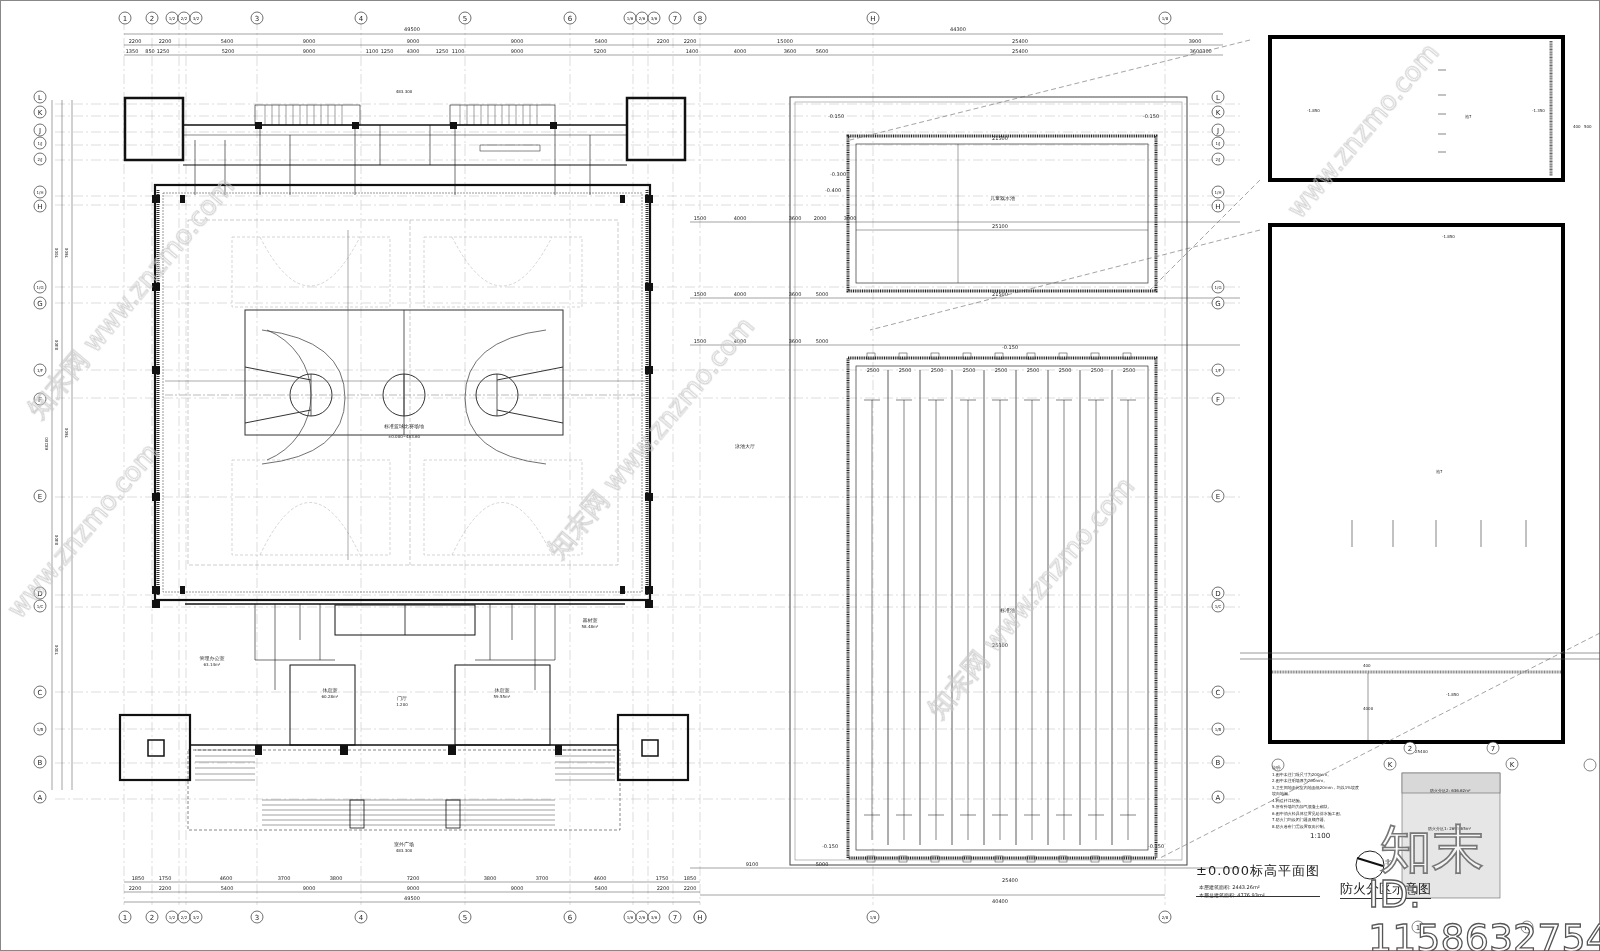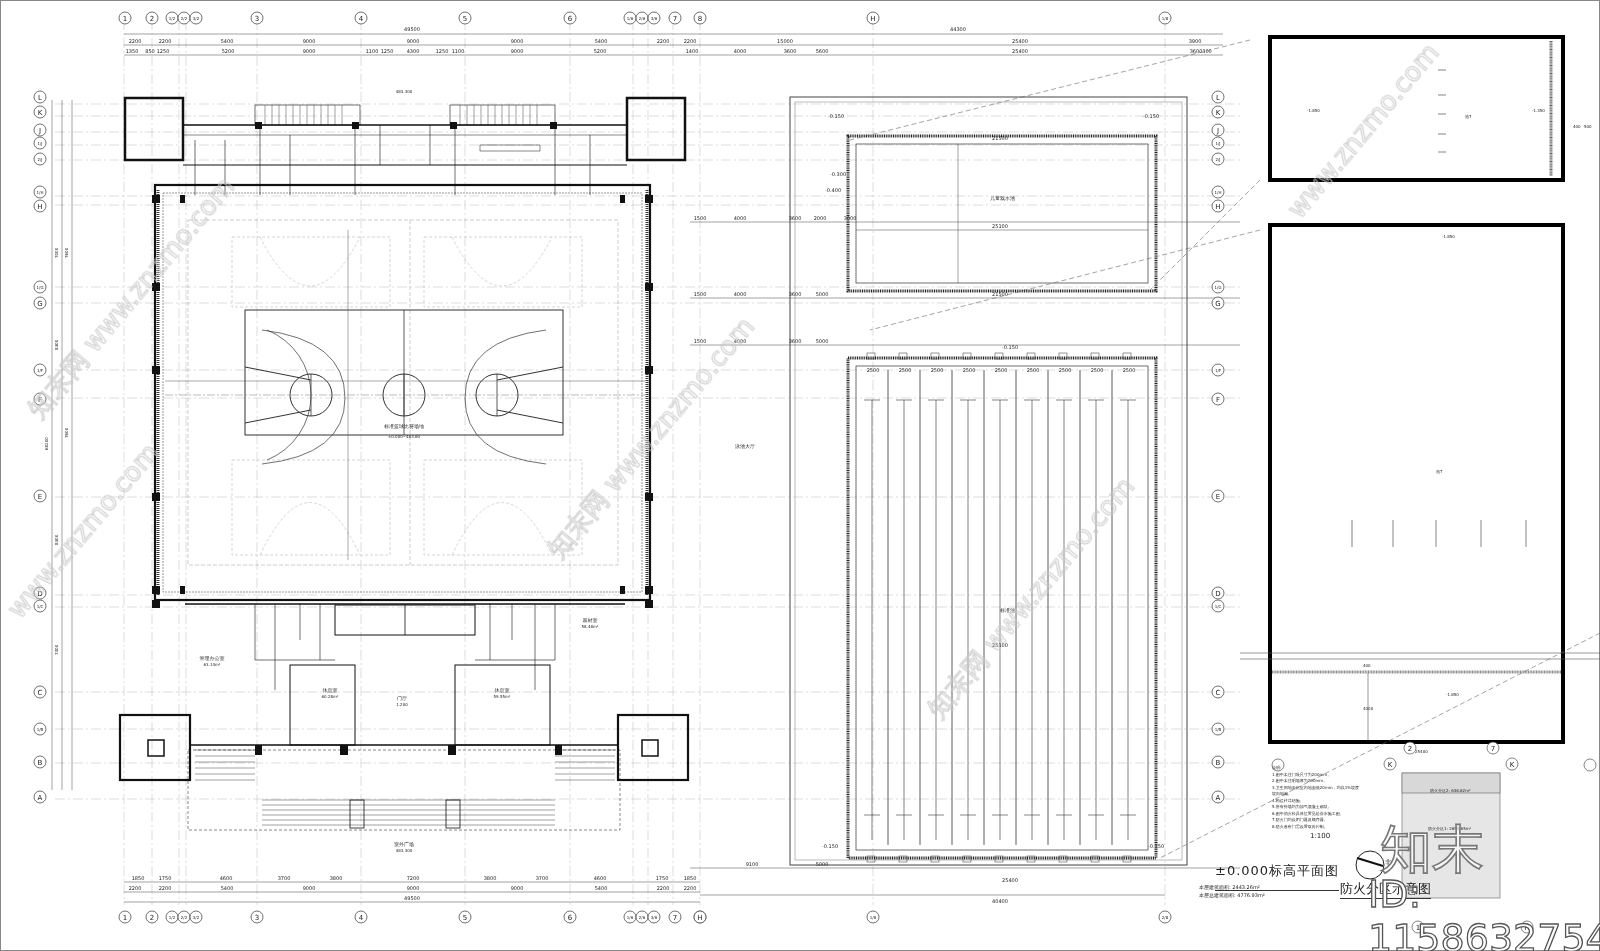--- a/index.html
+++ b/index.html
@@ -4,21 +4,21 @@
 <style>
   html,body{margin:0;padding:0;background:#fff;}
   body{width:1600px;height:951px;position:relative;overflow:hidden;font-family:"DejaVu Sans",sans-serif;color:#222;}
   #canvas{position:absolute;left:0;top:0;width:1600px;height:951px;}
   svg text{font-family:"DejaVu Sans",sans-serif;fill:#222;}
   .t{font-size:5px;}
   .ts{font-size:4px;}
   .ax{font-size:7px;}
   .wm{font-family:"DejaVu Sans",sans-serif;fill:none;stroke:#c8c8c8;stroke-width:1.2;}
   .overlay{position:absolute;}
-  .plan-title{position:absolute;left:1196px;top:862px;font-size:13px;letter-spacing:1px;border-bottom:1.5px solid #333;padding-bottom:10px;margin-left:19px;}
+  .plan-title{position:absolute;left:1196px;top:862px;font-size:13px;letter-spacing:1px;border-bottom:1.5px solid #333;padding-bottom:16px;}
   .plan-scale{position:absolute;left:1310px;top:832px;font-size:7px;}
   .area1{position:absolute;left:1199px;top:884px;font-size:5px;}
   .area2{position:absolute;left:1199px;top:892px;font-size:5px;}
   .fire-title{position:absolute;left:1340px;top:880px;font-size:13px;border-bottom:1.2px solid #333;}
   .id-wm{position:absolute;left:1368px;top:872px;font-size:38px;color:#fff;-webkit-text-stroke:1.3px #555;letter-spacing:0px;}
   .zm-logo{position:absolute;left:1380px;top:795px;font-size:52px;color:rgba(255,255,255,0.6);margin-top:20px;-webkit-text-stroke:1.6px #777;}
   .notes{position:absolute;left:1272px;top:765px;font-size:4px;line-height:6.5px;width:90px;}
 </style>
 </head>
 <body>

